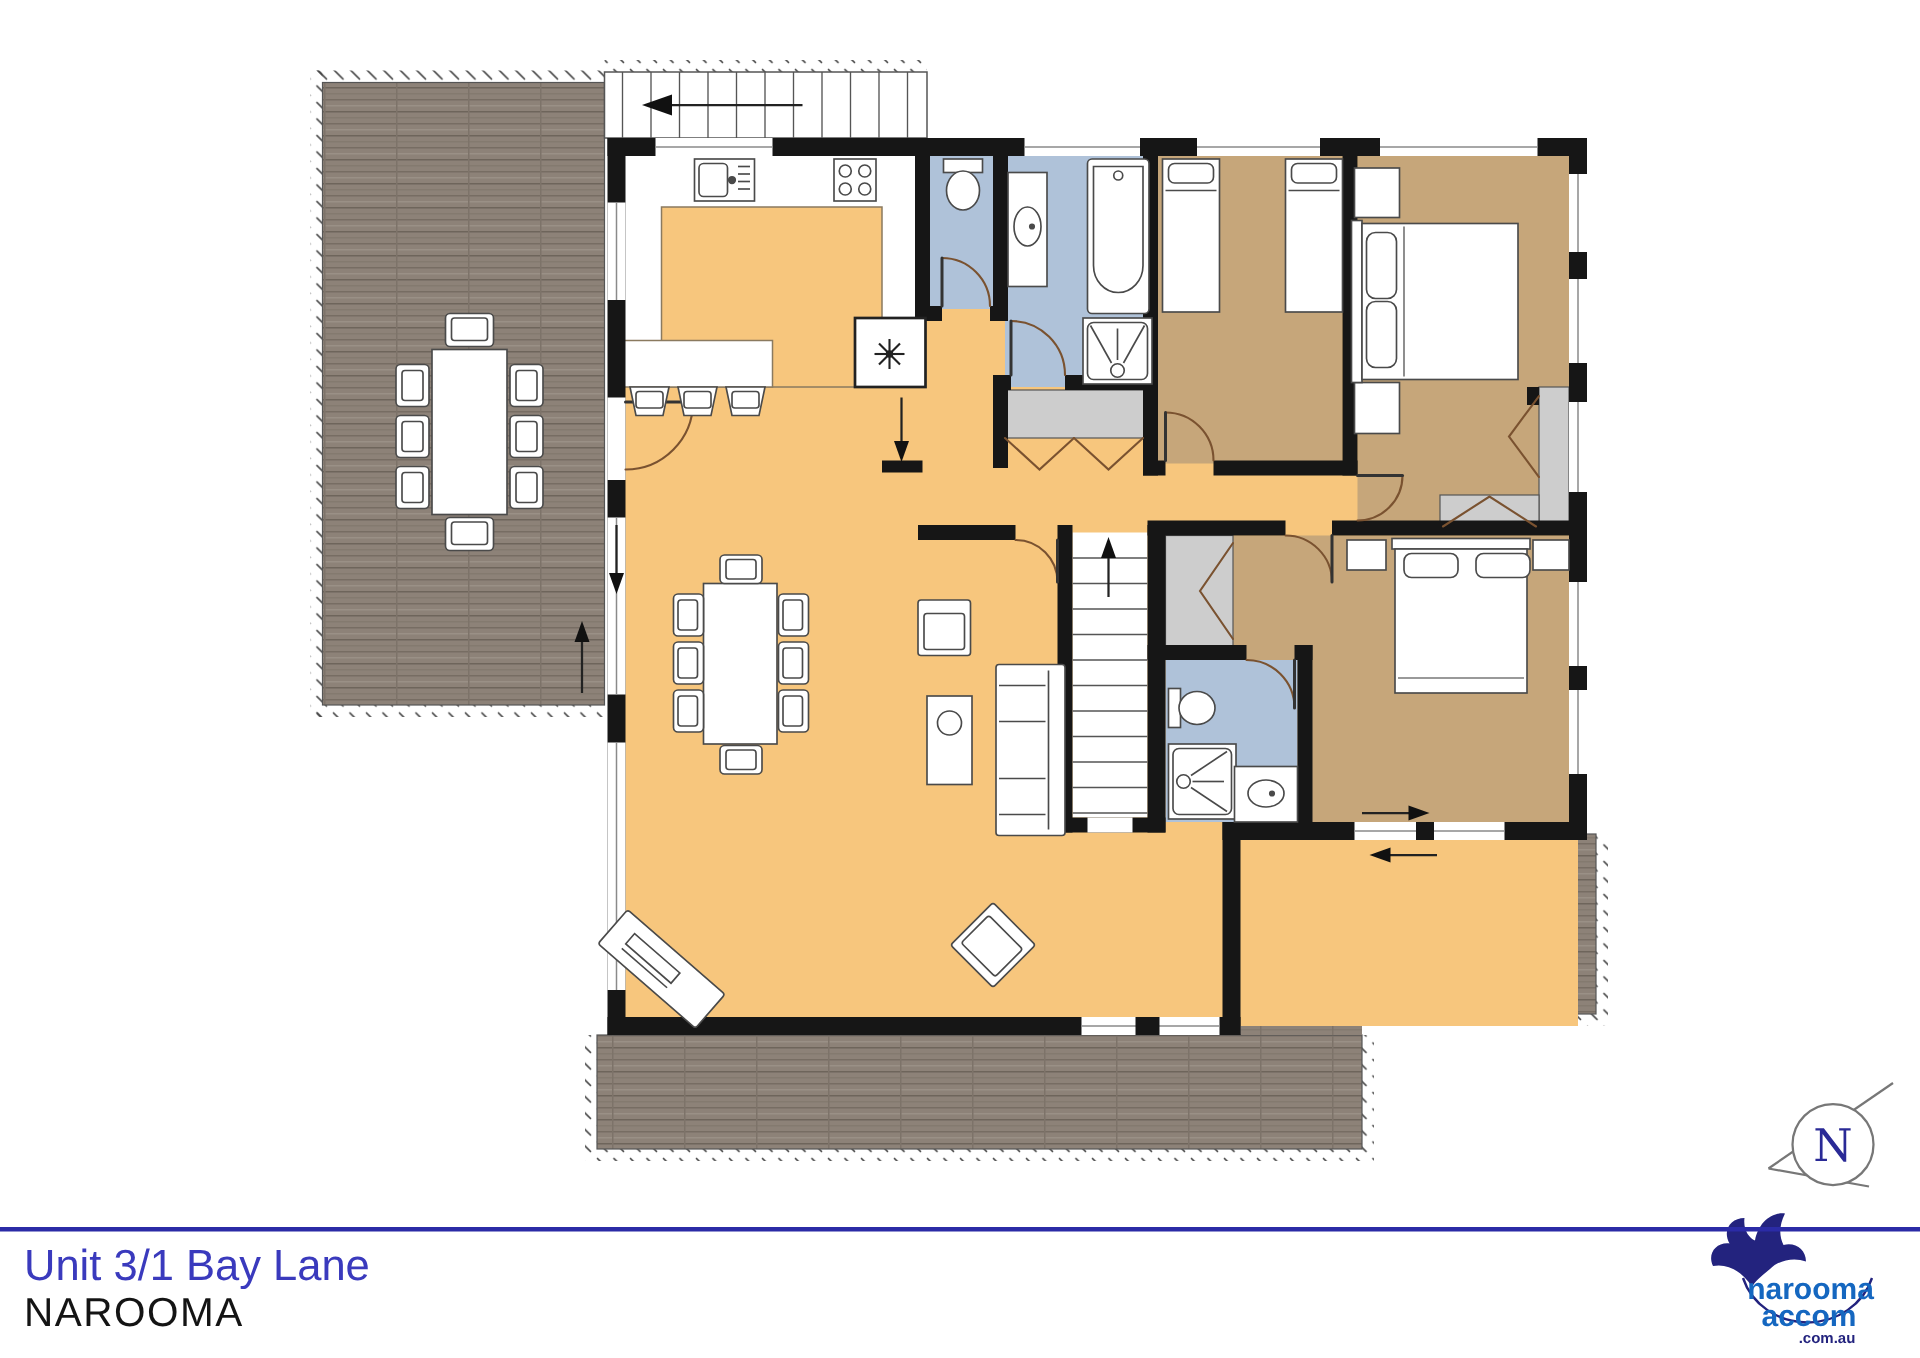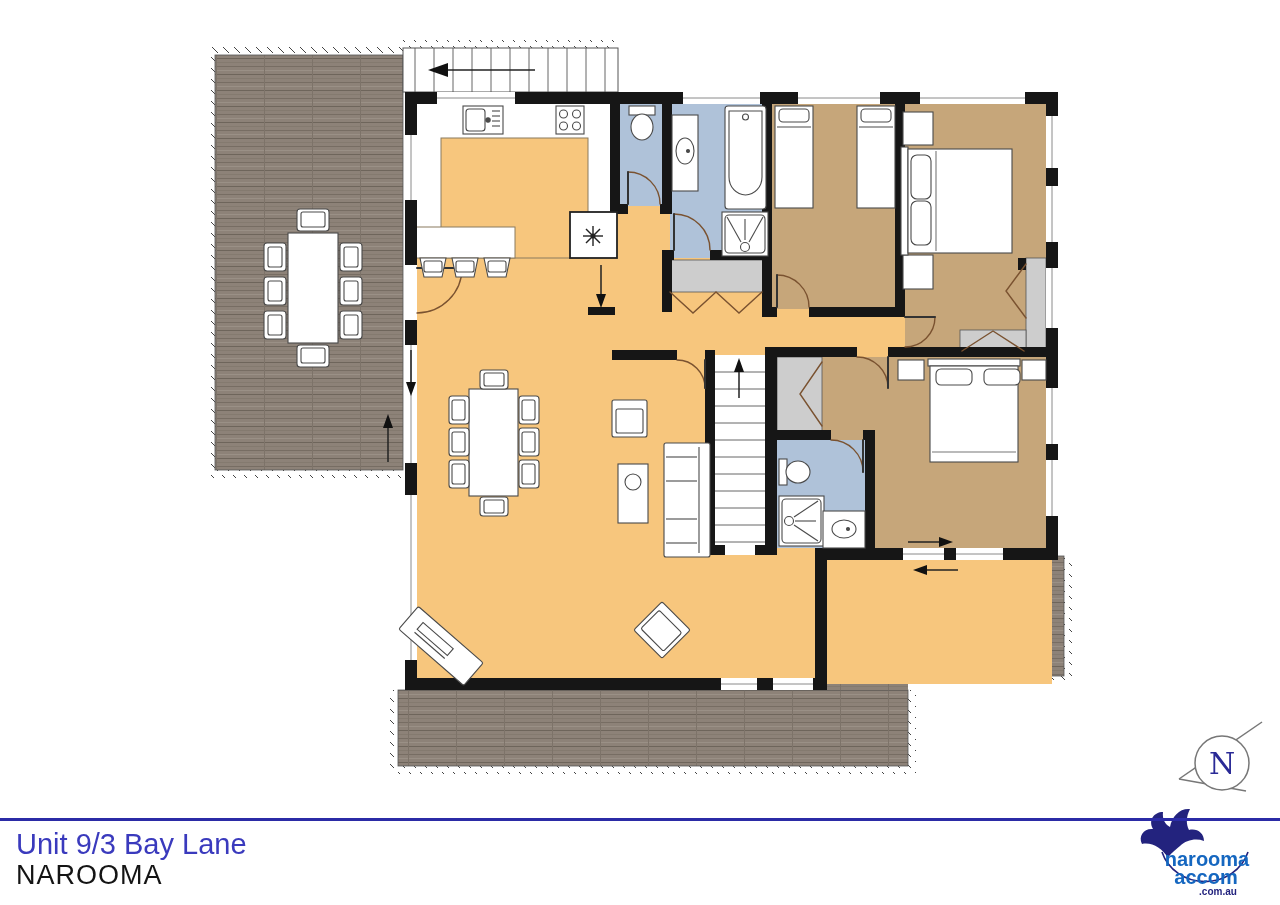--- a/index.html
+++ b/index.html
@@ -468,15 +468,15 @@
              C1162,820 1166,825 1170,827 C1172,816 1180,808 1190,809 C1186,817 1186,824 1189,830
              C1197,828 1204,833 1204,841 C1196,838 1186,840 1180,846 C1174,851 1170,854 1168,858 Z" fill="#23237E"></path>
     <text x="1207" y="866" text-anchor="middle" font-size="20" font-weight="bold" fill="#1567C0">narooma</text>
     <text x="1206" y="884" text-anchor="middle" font-size="20" font-weight="bold" fill="#1567C0">accom</text>
     <text x="1218" y="895" text-anchor="middle" font-size="10" font-weight="bold" fill="#23237E">.com.au</text>
   </g>
 </svg>
 
 <div class="footer-rule"></div>
 <div class="address-block">
-  <div class="address-line1">Unit 9/3 Bay Lane</div>
+  <div class="address-line1">Unit 3/1 Bay Lane</div>
   <div class="address-line2">NAROOMA</div>
 </div>
 
 </body></html>

